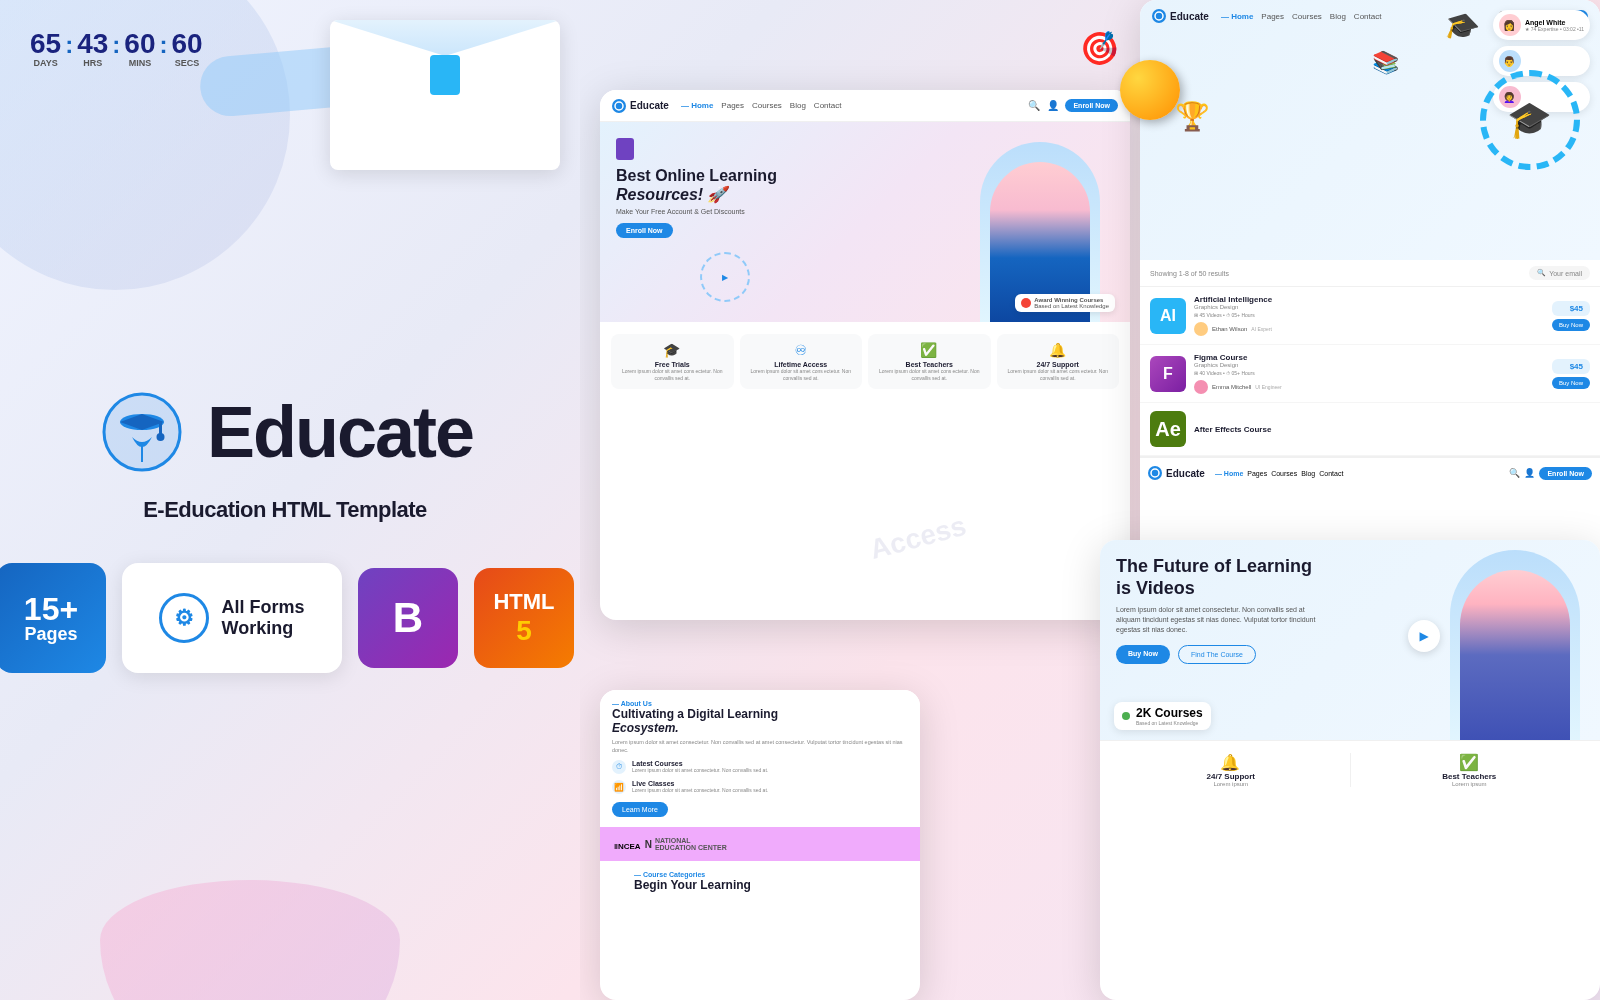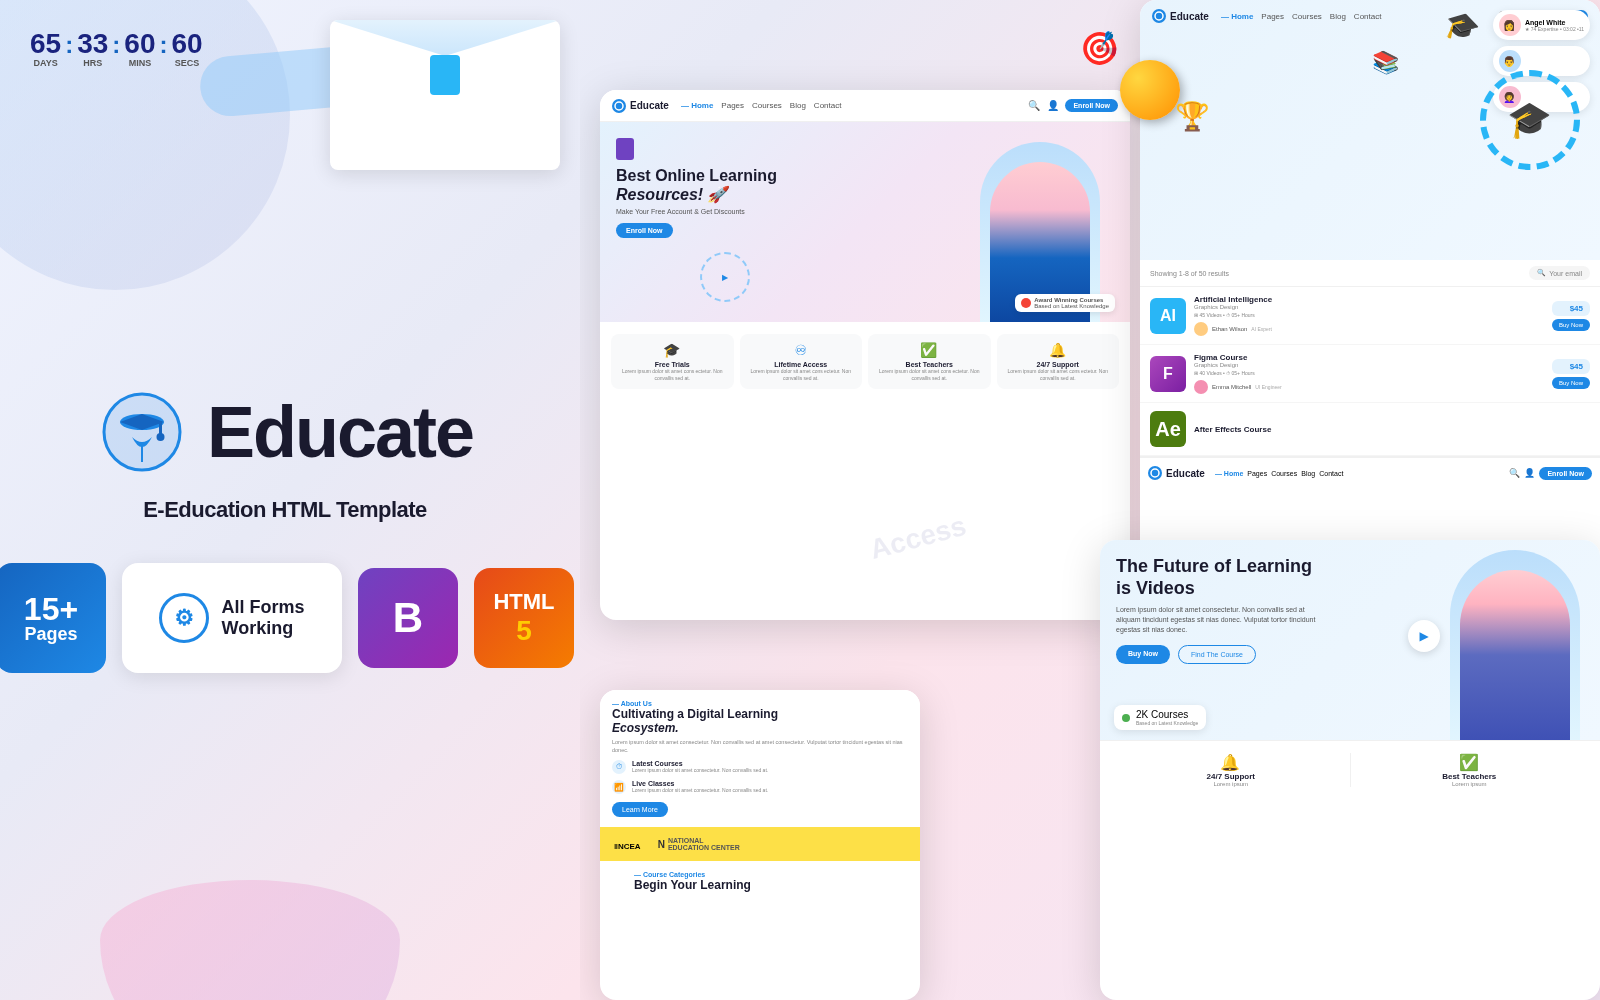--- a/index.html
+++ b/index.html
@@ -503,24 +503,24 @@
       background: #1e88e5;
       color: #fff;
       font-size: 7px;
       padding: 4px 10px;
       border-radius: 10px;
       display: inline-block;
     }
 
     
     .sc-brands {
-      background: #fde047;
+      background: #f0abfc;
       padding: 8px 14px;
       display: flex;
-      gap: 17px;
+      gap: 4px;
       align-items: center;
     }
 
     
     .sc-categories {
       background: #fff;
       padding: 10px 14px;
       margin-left: 20px;
     }
     .sc-course-item {
@@ -826,21 +826,21 @@
 
 <div class="left-panel">
 
   <div class="countdown">
     <div class="countdown-item">
       <span class="countdown-num">65</span>
       <span class="countdown-label">Days</span>
     </div>
     <span class="countdown-separator">:</span>
     <div class="countdown-item">
-      <span class="countdown-num">33</span>
+      <span class="countdown-num">43</span>
       <span class="countdown-label">Hrs</span>
     </div>
     <span class="countdown-separator">:</span>
     <div class="countdown-item">
       <span class="countdown-num">60</span>
       <span class="countdown-label">Mins</span>
     </div>
     <span class="countdown-separator">:</span>
     <div class="countdown-item">
       <span class="countdown-num">60</span>
@@ -1157,21 +1157,21 @@
 
       <div class="sc-br-student">
         <div class="sc-br-student-fig"></div>
       </div>
 
       <div class="sc-br-play">▶</div>
 
       <div class="sc-br-stats">
         <div class="stat-dot"></div>
         <div>
-          <div style="font-weight:400;font-size:10px">2K Courses</div>
+          <div style="font-weight:700;font-size:12px">2K Courses</div>
           <div style="font-size:5px;color:#888">Based on Latest Knowledge</div>
         </div>
       </div>
     </div>
 
     <div style="display:flex;gap:0;padding:12px;background:#fff;border-top:1px solid #f0f0f0;">
       <div style="flex:1;text-align:center;border-right:1px solid #f0f0f0;">
         <div style="font-size:16px">🔔</div>
         <div style="font-size:8px;font-weight:700;color:#1a1a2e">24/7 Support</div>
         <div style="font-size:6px;color:#888">Lorem ipsum</div>

